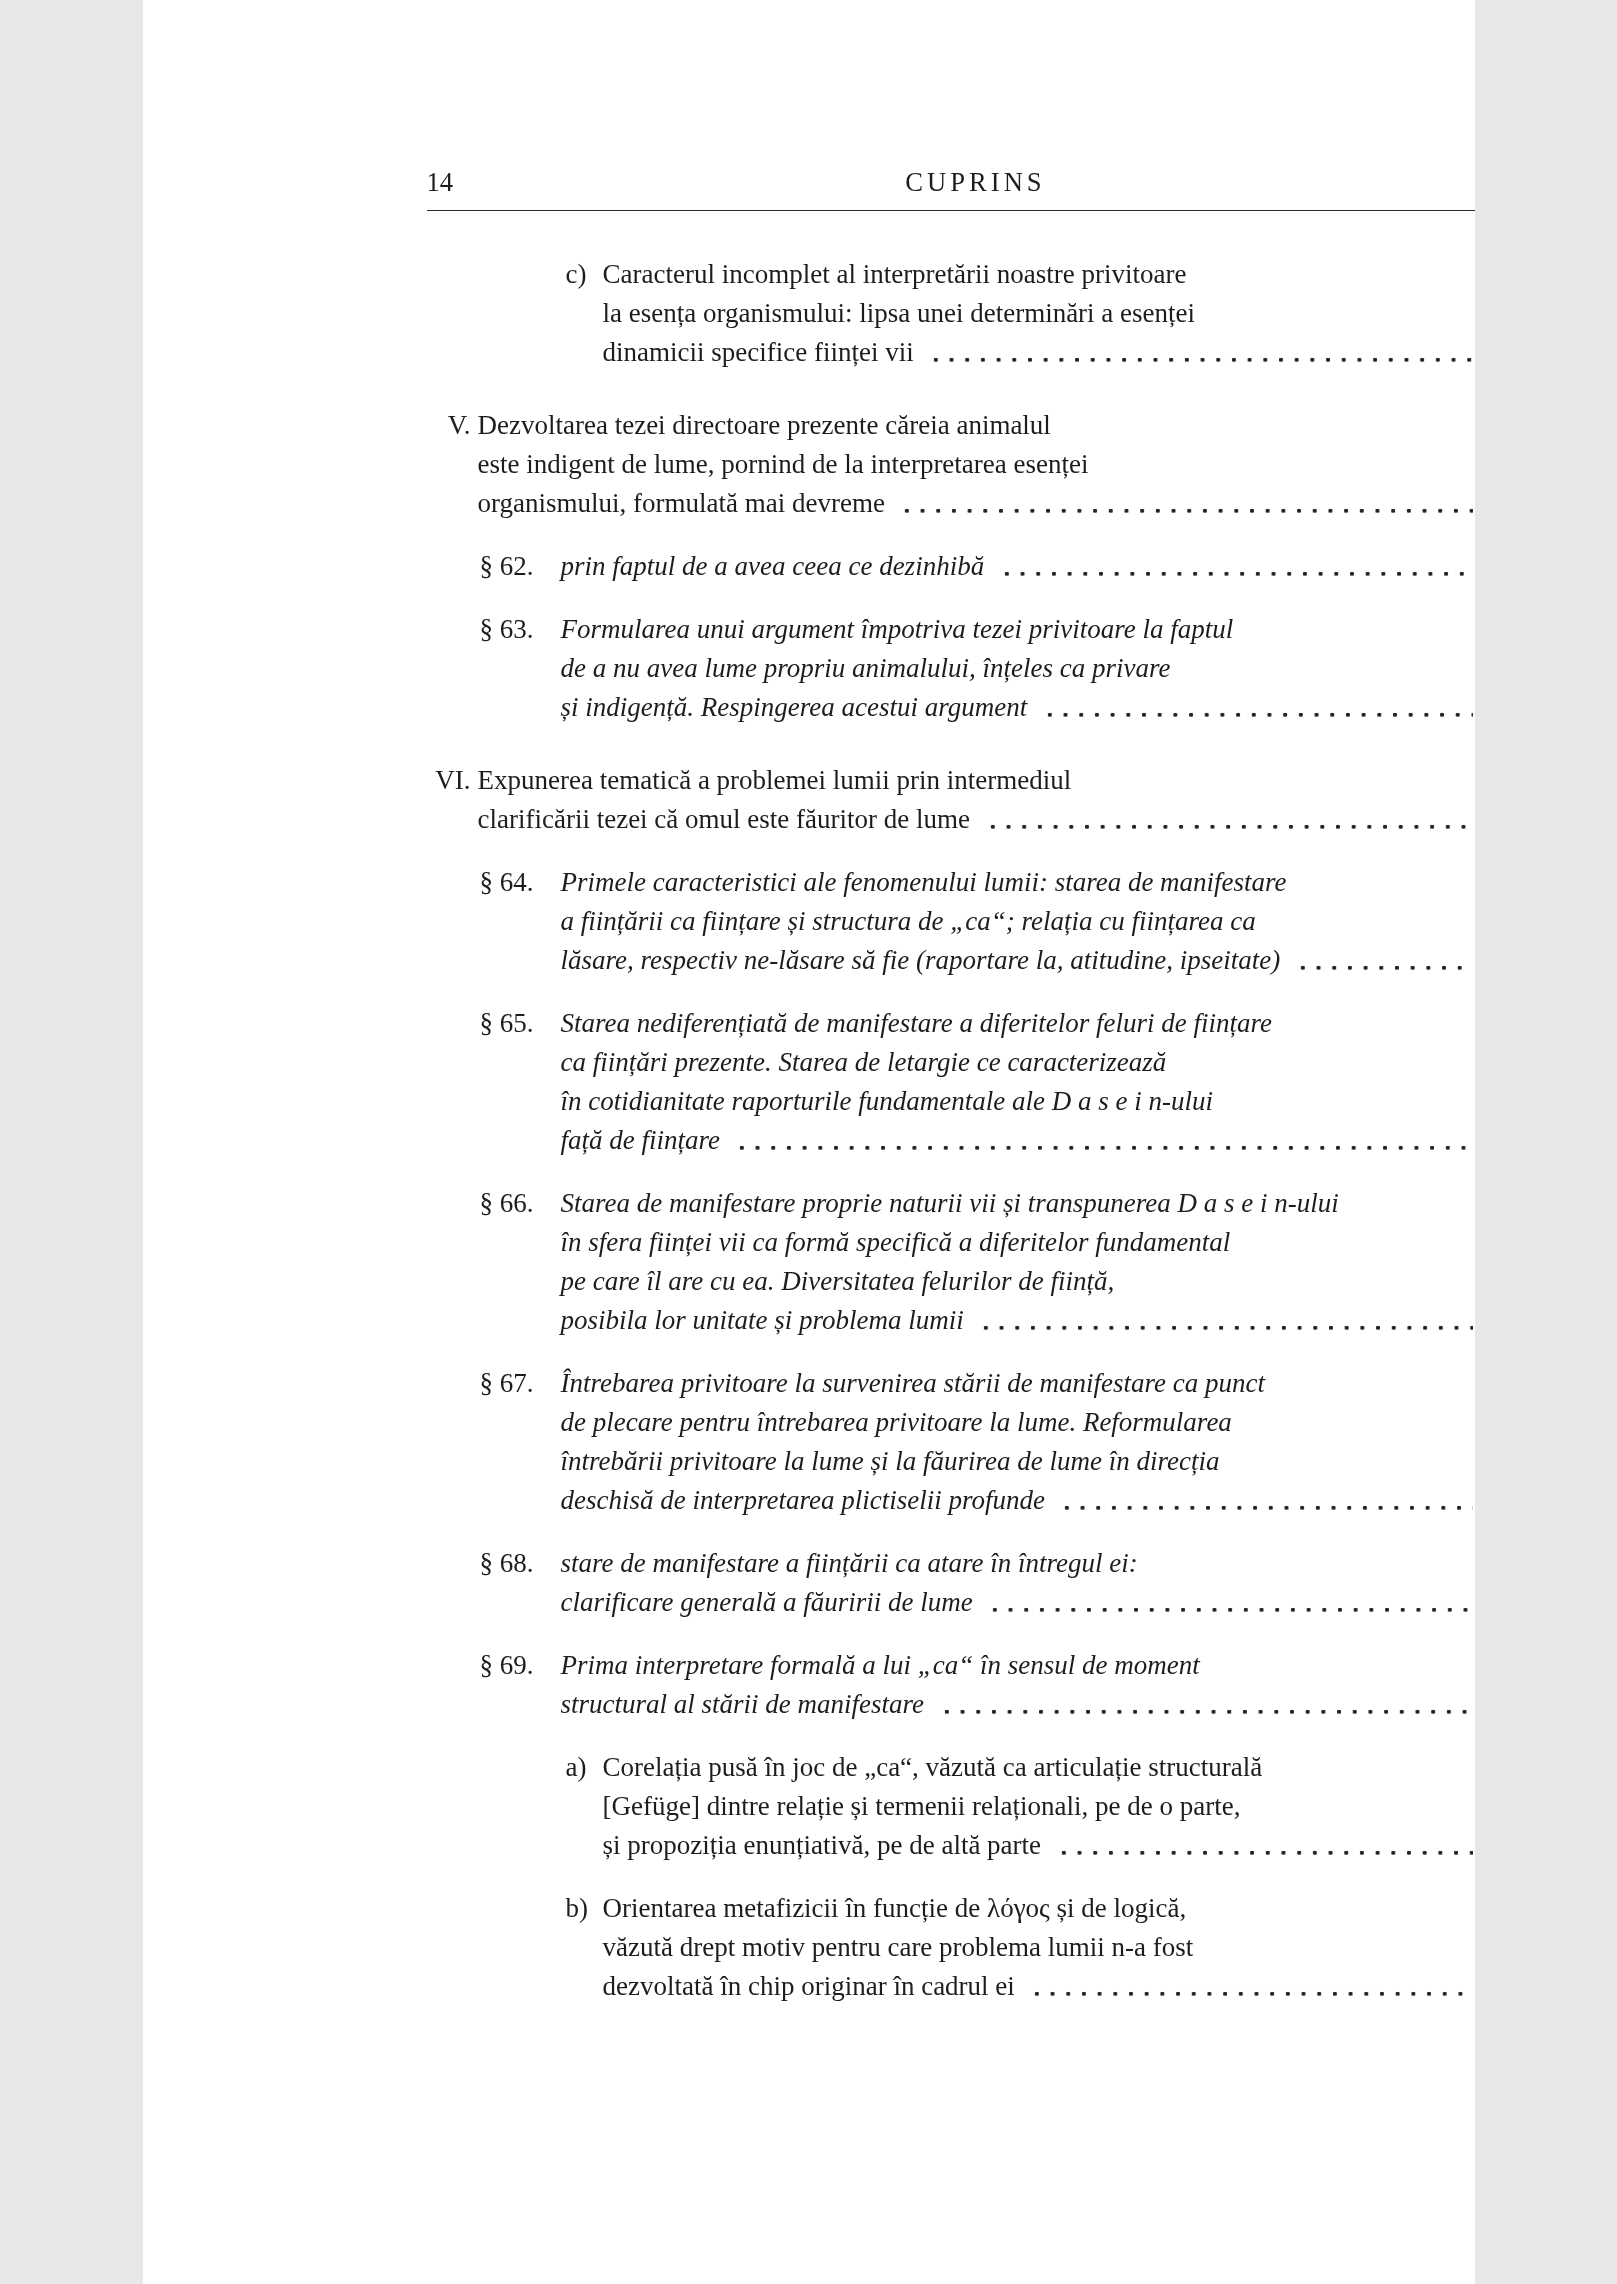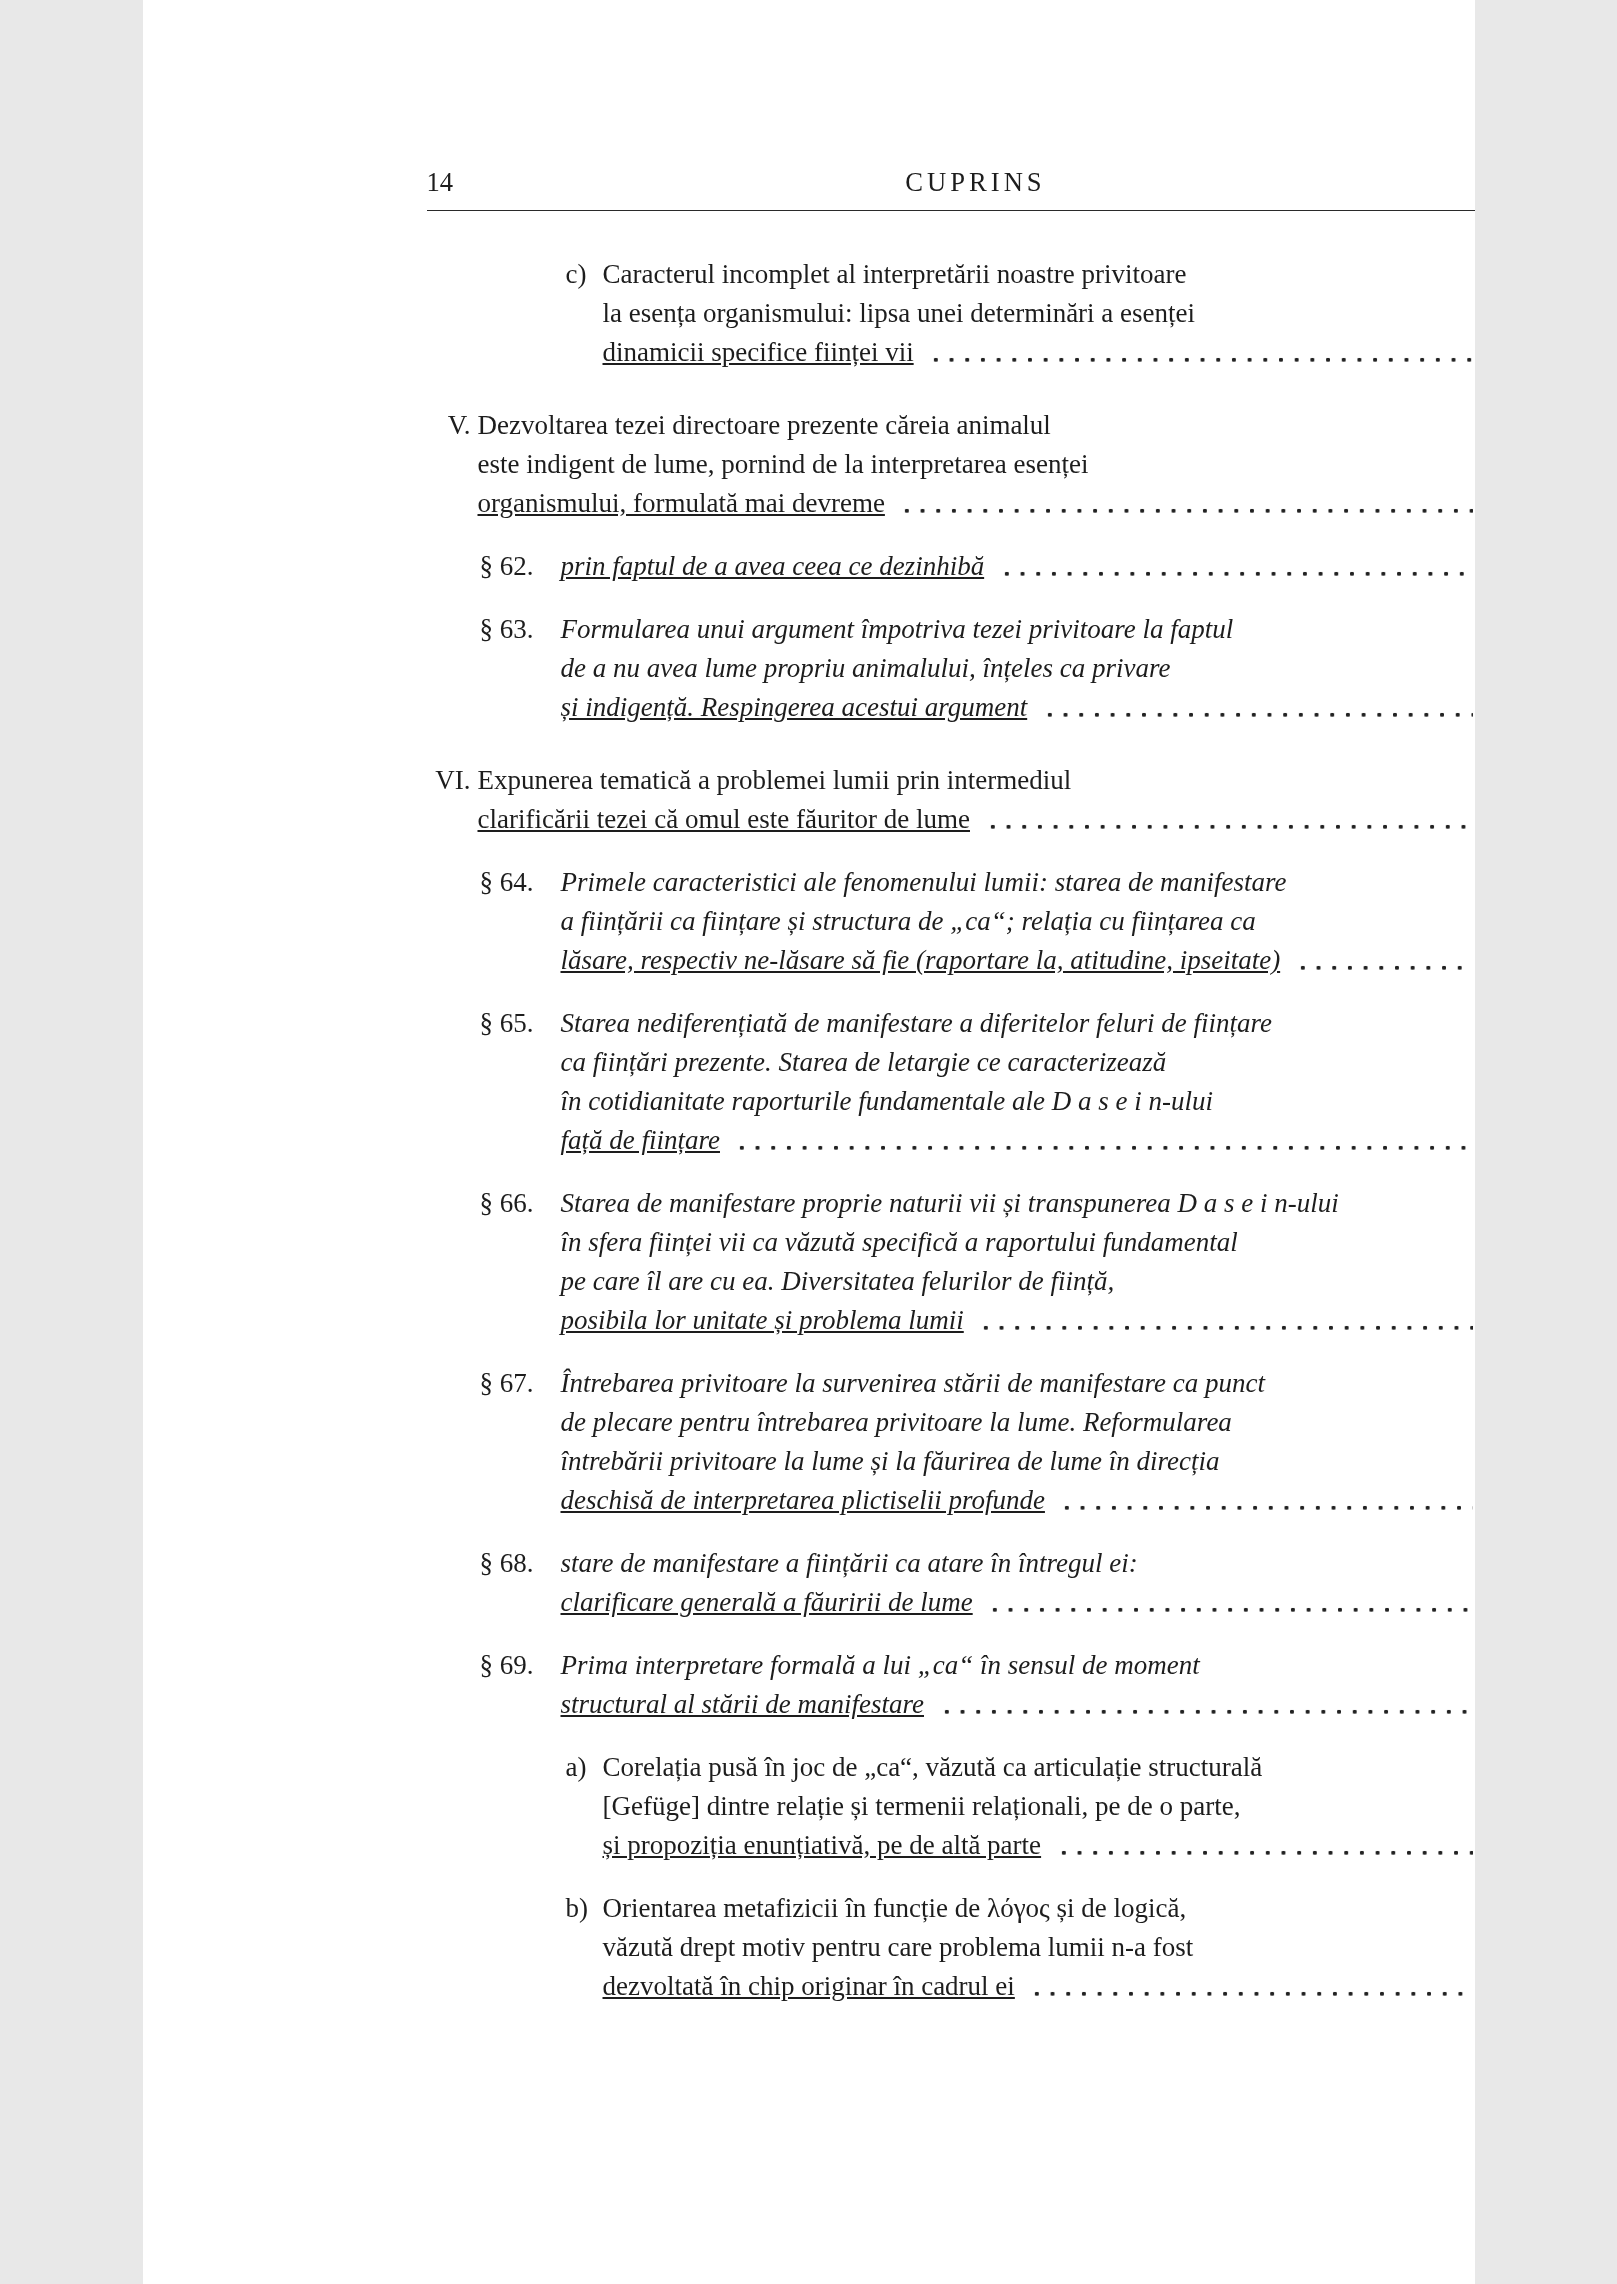--- a/index.html
+++ b/index.html
@@ -49,21 +49,21 @@
   .entry:first-child { margin-top: 0; }
   .entry.lvl1 { padding-left: 51px; margin-top: 34px; }
   .entry.lvl1 > .label { position: absolute; left: 0; width: 44px; text-align: right; }
   .entry.lvl2 { padding-left: 134px; }
   .entry.lvl2 > .label { position: absolute; left: 53px; }
   .entry.lvl3 { padding-left: 176px; }
   .entry.lvl3 > .label { position: absolute; left: 139px; }
   .entry.italic .line-text { font-style: italic; }
   .label { font-style: normal; }
   .line { display: block; }
-  .lastline { display: flex; text-decoration: underline; }
+  .lastline { display: flex; }
   .leader {
     flex: 1;
     min-width: 24px;
     height: 5.6px;
     align-self: flex-end;
     margin: 0 11.3px 9.7px 14.5px;
     background-image: radial-gradient(circle, #222 1.9px, rgba(0,0,0,0) 2.3px);
     background-size: 15.7px 5.6px;
     background-repeat: repeat-x;
     background-position: 0 100%;
@@ -145,21 +145,21 @@
           <div class="line"><span class="line-text">în cotidianitate raporturile fundamentale ale D a s e i n-ului</span></div>
           <div class="line lastline">
             <span class="line-text">față de ființare</span>
             <span class="leader"></span>
             <span class="pagenr">365</span>
           </div>
         </div>
         <div class="entry lvl2 italic">
           <span class="label">§ 66.</span>
           <div class="line"><span class="line-text">Starea de manifestare proprie naturii vii și transpunerea D a s e i n-ului</span></div>
-          <div class="line"><span class="line-text">în sfera ființei vii ca văzută specifică a raportului fundamental</span></div>
+          <div class="line"><span class="line-text">în sfera ființei vii ca formă specifică a diferitelor fundamental</span></div>
           <div class="line"><span class="line-text">pe care îl are cu ea. Diversitatea felurilor de ființă,</span></div>
           <div class="line lastline">
             <span class="line-text">posibila lor unitate și problema lumii</span>
             <span class="leader"></span>
             <span class="pagenr">367</span>
           </div>
         </div>
         <div class="entry lvl2 italic">
           <span class="label">§ 67.</span>
           <div class="line"><span class="line-text">Întrebarea privitoare la survenirea stării de manifestare ca punct</span></div>

